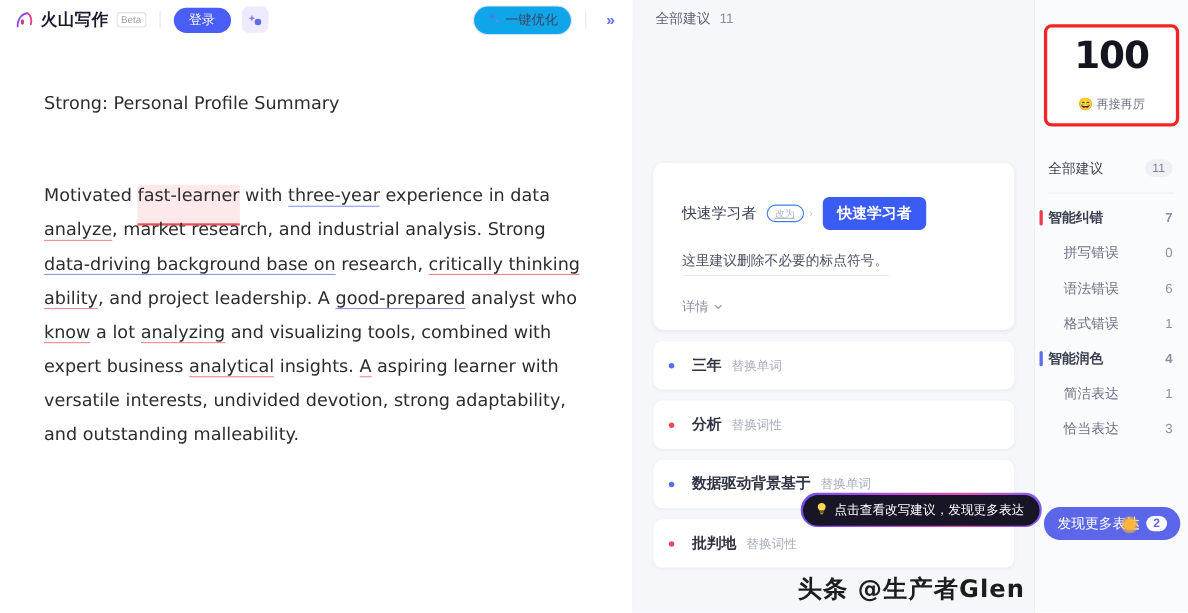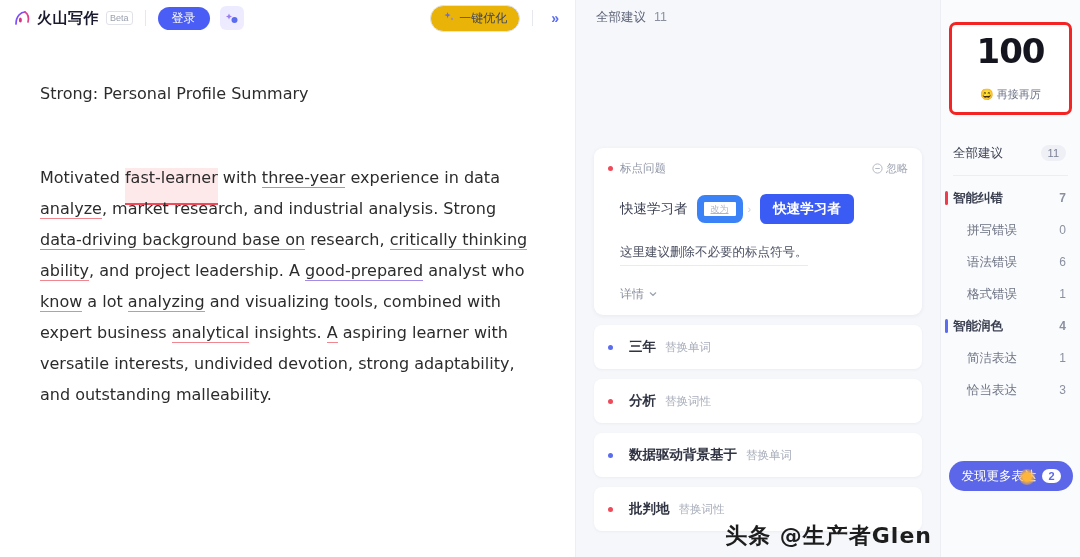--- a/index.html
+++ b/index.html
@@ -44,21 +44,21 @@
   }
   .tool-sq {
     width: 24px; height: 24px; border-radius: 6px;
     background: linear-gradient(135deg,#eaeaff,#f1ecff);
     display:flex; align-items:center; justify-content:center;
     cursor: pointer;
   }
   .topbar-spacer { flex: 1; }
   .optimize-btn {
     display: flex; align-items: center; gap: 4px;
-    border: 1px solid #dfe3f5; background: #eab308;
+    border: 1px solid #dfe3f5; background: #0ea5e9;
     border-radius: 14px; padding: 4px 12px;
     font-size: 12px; color: #3d4560; cursor: pointer;
   }
   .chev-btn {
     color: #5b6cf0; font-size: 14px; padding: 2px 6px;
     cursor: pointer; font-weight: 600;
   }
 
   .doc {
     flex: 1;
@@ -106,21 +106,21 @@
   .card-top { display: flex; align-items: center; }
   .dot { width:5px; height:5px; border-radius:50%; background:#ef4a5a; margin-right:7px; }
   .card-tag { font-size: 11.5px; color: #9096a6; }
   .card-top-sp { flex: 1; }
   .ignore { display:flex; align-items:center; gap:3px; font-size:11px; color:#a0a5b3; cursor:pointer; }
   .ignore svg { display:block; }
 
   .repl-row { display:flex; align-items:center; gap:9px; margin: 18px 0 0 12px; }
   .old-word { font-size: 13.5px; color: #3c4053; }
   .chg-pill {
-    font-size: 9px; color: #b0b5c4; border:7px solid #3b82f6;
+    font-size: 9px; color: #b0b5c4; border:1px solid #3b82f6;
     border-radius: 8px; padding: 1px 7px; line-height: 12px;
     position: relative;
     text-decoration: underline;
   }
   .arrow-sm { color:#cdd1dc; font-size:11px; margin-left:-4px; }
   .new-word {
     background: #3b5bf5; color: #fff; font-size: 13.5px; font-weight: 600;
     border-radius: 6px; padding: 6px 13px; cursor: pointer;
   }
   .card-desc {
@@ -283,34 +283,20 @@
 
   <div class="mid-col">
     <div class="mid-head">
       <span>全部建议</span>
       <span class="cnt">11</span>
     </div>
 
     <div class="mid-scroll">
 
       <div class="card">
-        <div class="card-top">
-          <span class="dot d-red"></span>
-          <span class="card-tag">标点问题</span>
-          <span class="card-top-sp"></span>
-          <span class="ignore">
-            <span>
-              <svg width="11" height="11" viewBox="0 0 11 11">
-                <circle cx="5.5" cy="5.5" r="4.6" stroke="#b4b9c6" stroke-width="1" fill="none"></circle>
-                <line x1="3.2" y1="5.5" x2="7.8" y2="5.5" stroke="#b4b9c6" stroke-width="1"></line>
-              </svg>
-            </span>
-            <span>忽略</span>
-          </span>
-        </div>
 
         <div class="repl-row">
           <span class="old-word">快速学习者</span>
           <span class="chg-pill">改为</span>
           <span class="arrow-sm">›</span>
           <span class="new-word">快速学习者</span>
         </div>
 
         <div class="card-desc">这里建议删除不必要的标点符号。</div>
 
@@ -341,20 +327,32 @@
             <span class="sug-kind">替换单词</span>
           </div>
           <div class="sug-item">
             <span class="dot d-red"></span>
             <span class="sug-word">批判地</span>
             <span class="sug-kind">替换词性</span>
           </div>
         </div>
     </div>
 
+    <div class="tooltip">
+      <div class="tooltip-in">
+        <span>
+          <svg width="12" height="13" viewBox="0 0 12 13">
+            <path d="M6 1.2 C8.2 1.2 9.6 2.8 9.6 4.7 C9.6 6.2 8.5 7 8.2 8.1 L3.8 8.1 C3.5 7 2.4 6.2 2.4 4.7 C2.4 2.8 3.8 1.2 6 1.2 Z" fill="#ffd84d"></path>
+            <rect x="4.1" y="8.9" width="3.8" height="1.1" rx=".5" fill="#d8a93a"></rect>
+            <rect x="4.5" y="10.5" width="3" height="1" rx=".5" fill="#d8a93a"></rect>
+          </svg>
+        </span>
+        <span>点击查看改写建议，发现更多表达</span>
+      </div>
+    </div>
 
     <div class="watermark">头条 @生产者Glen</div>
   </div>
 
   <div class="right-col">
     <div class="score-wrap">
       <div class="score-num">100</div>
       <div class="score-sub">
         <span>😄</span>
         <span>再接再厉</span>

